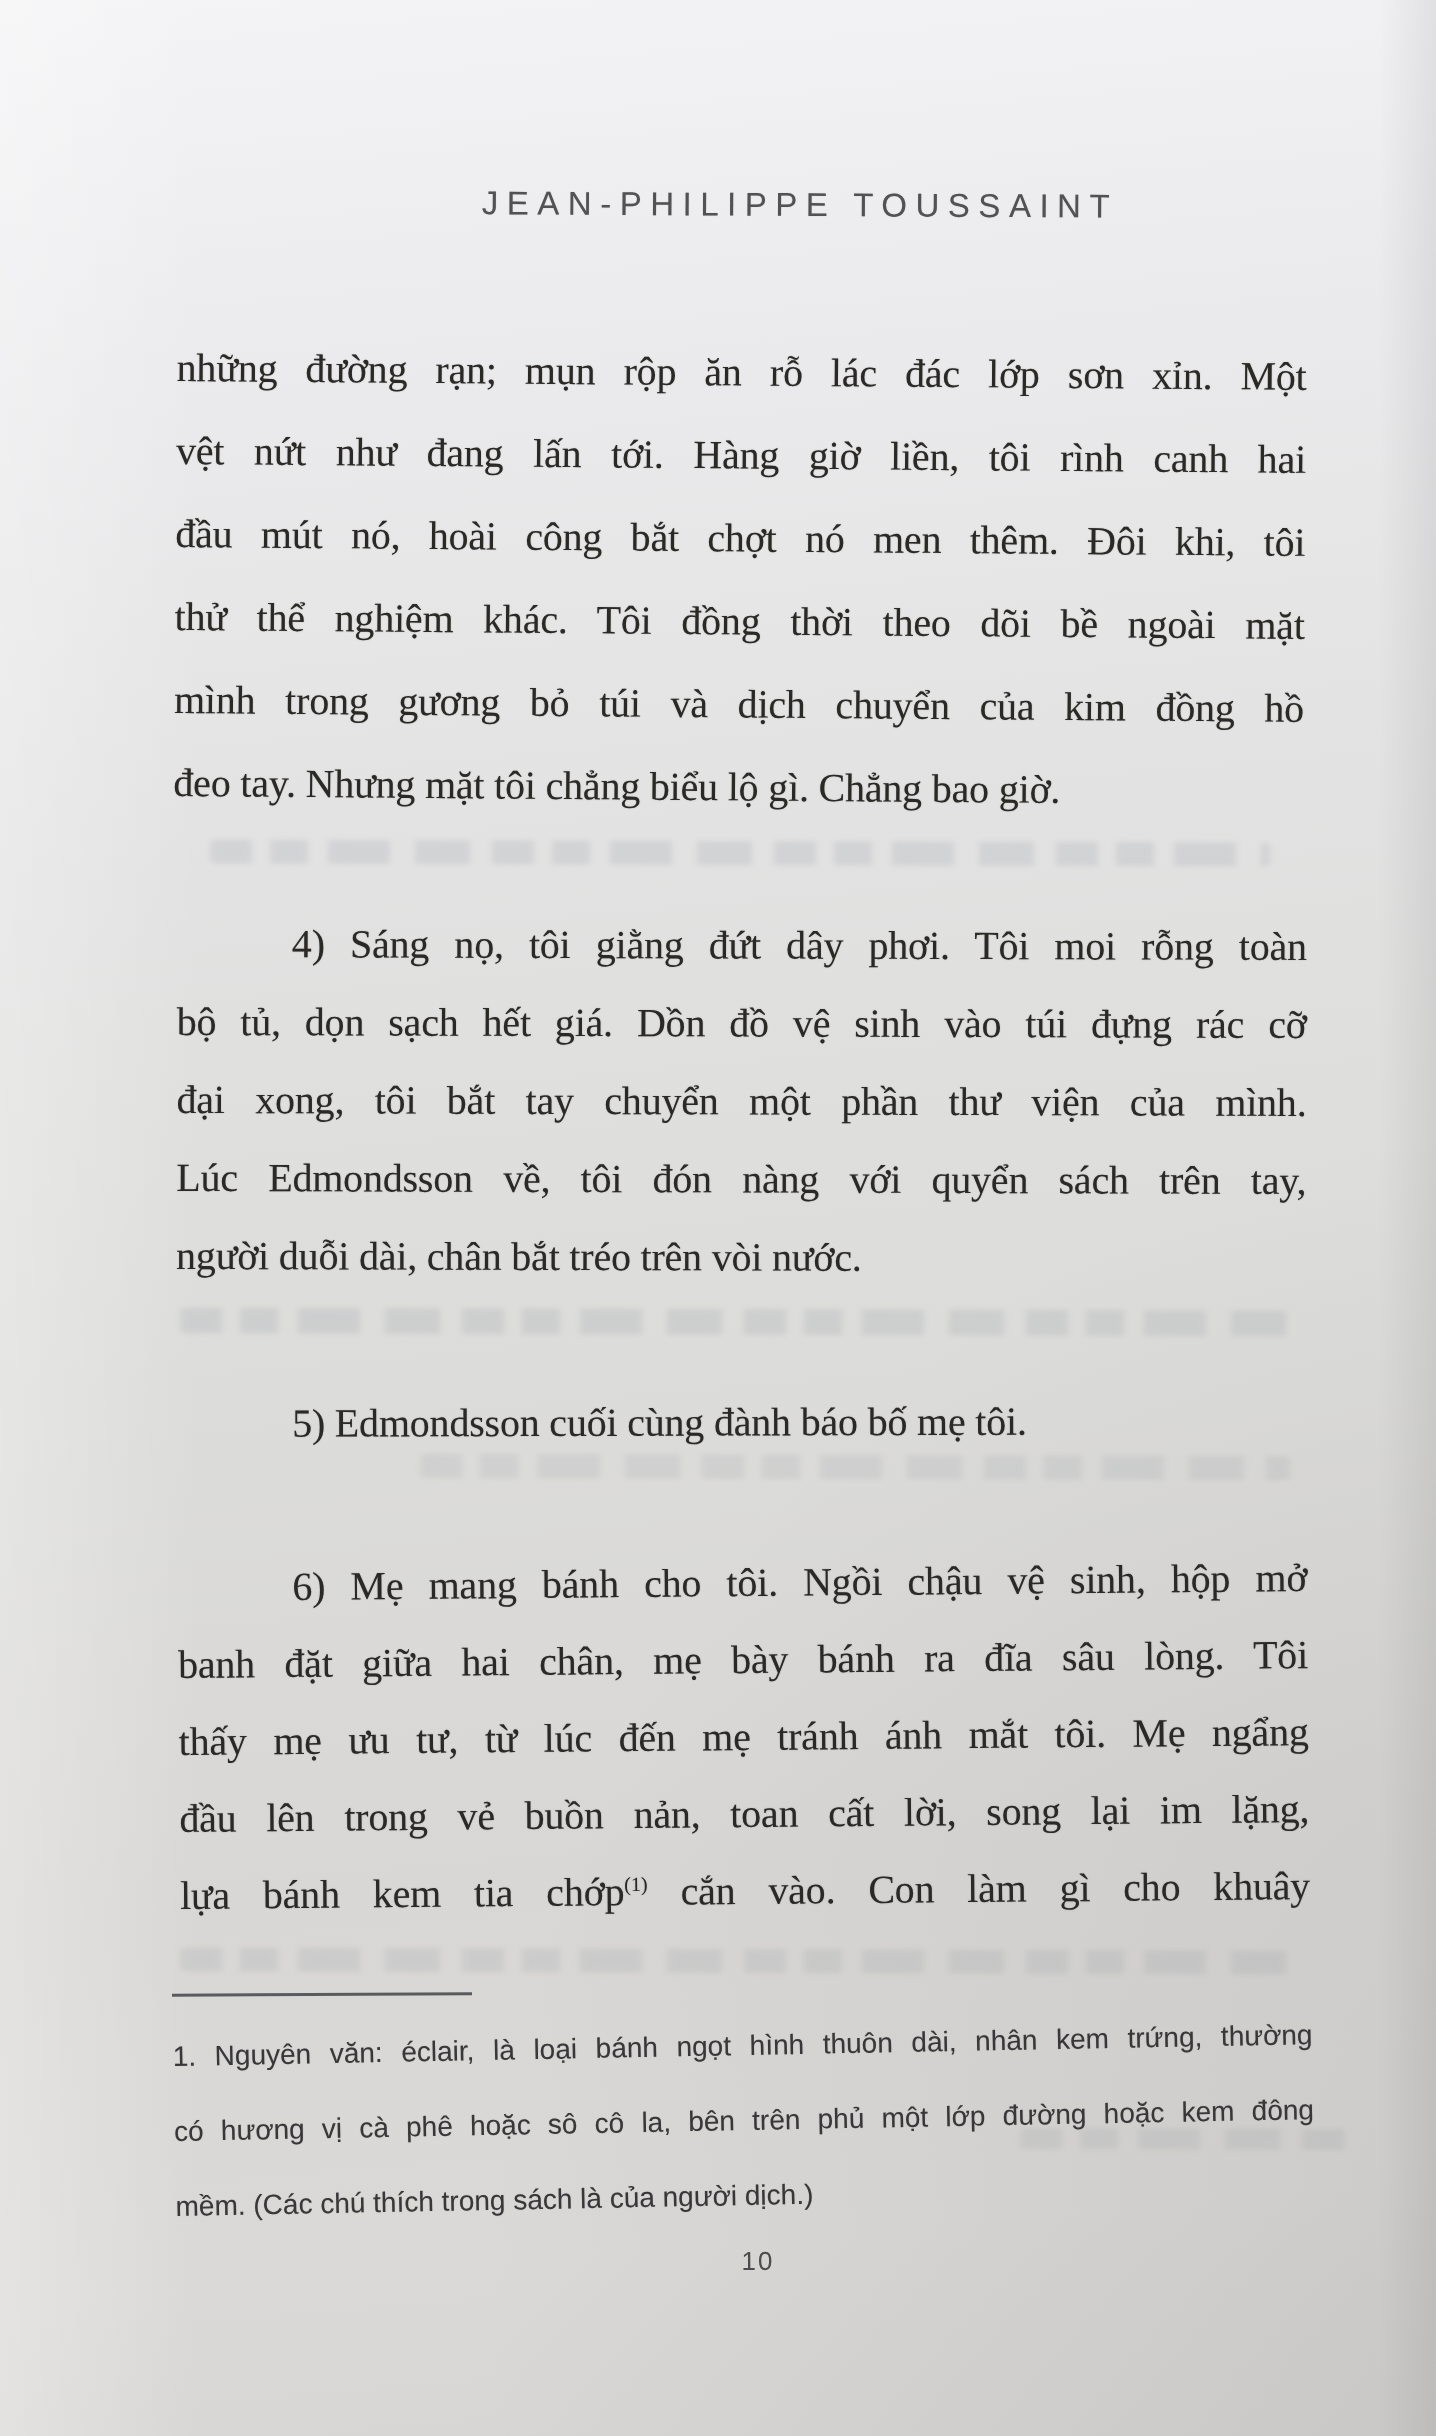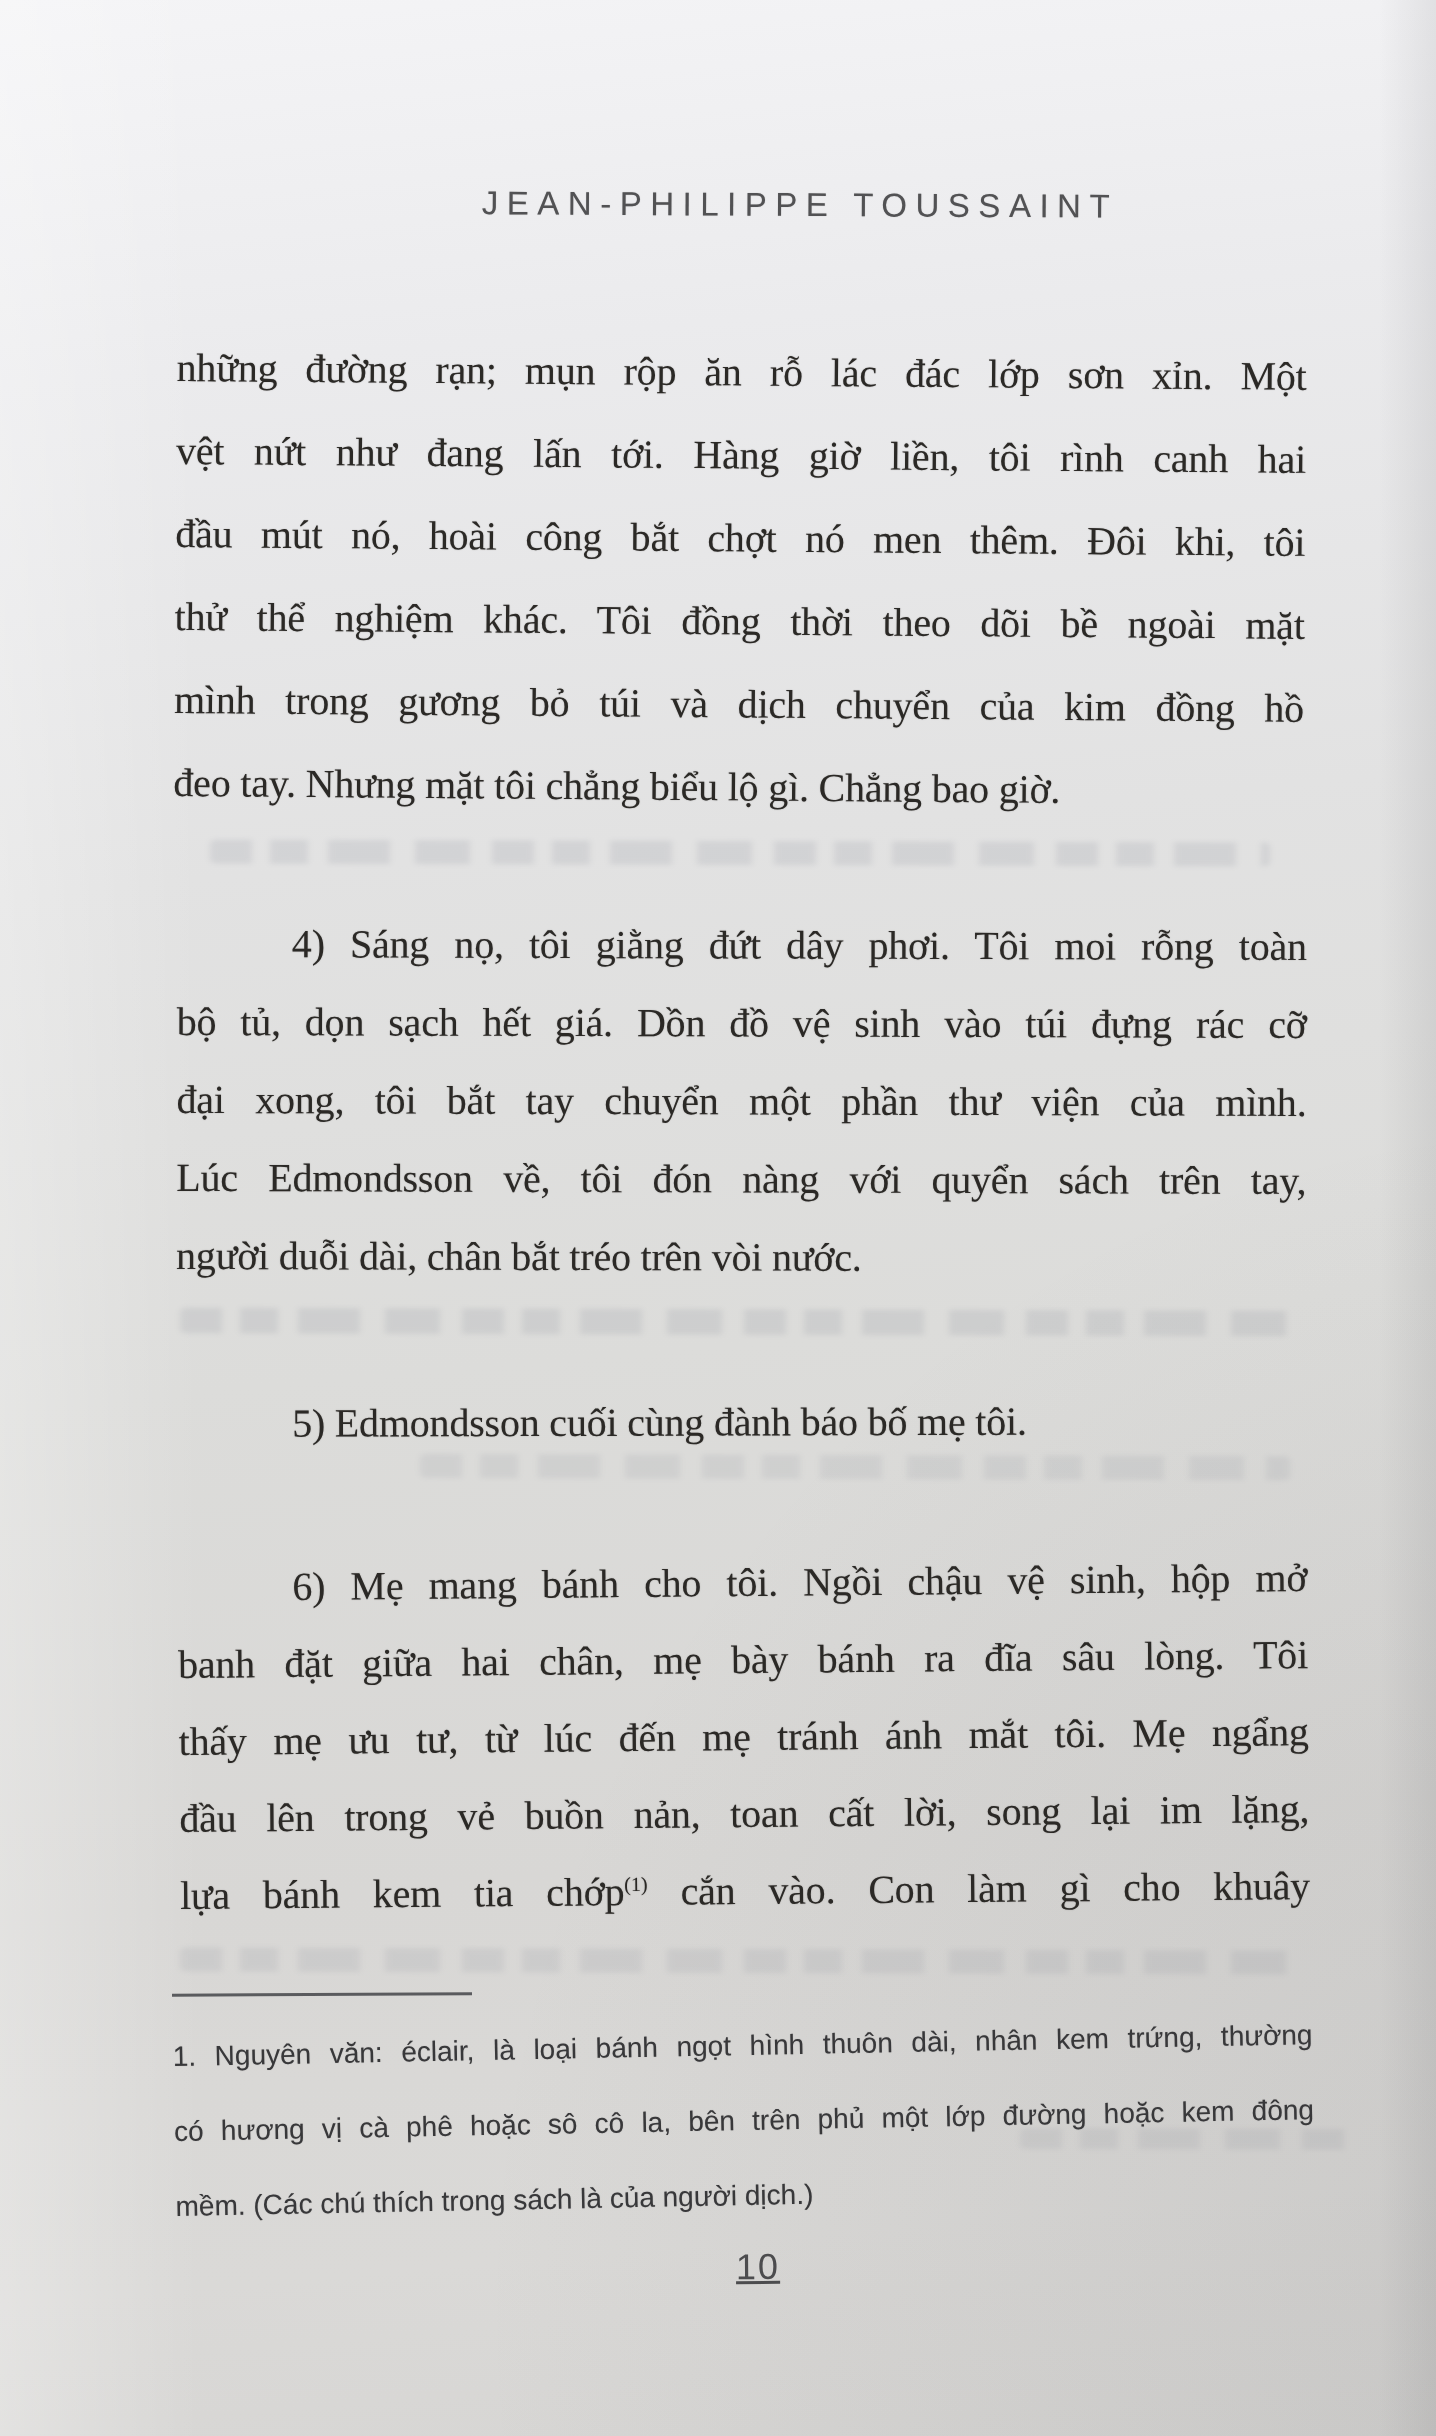--- a/index.html
+++ b/index.html
@@ -82,24 +82,23 @@
     transform: rotate(-1.1deg);
     text-shadow: 0 0 1px rgba(56,56,58,.3);
   }
   
   .page-number {
     position: absolute;
     top: 2246px;
     left: 758px;
     transform: translateX(-50%) rotate(-.4deg);
     font-family: "Liberation Sans", "DejaVu Sans", sans-serif;
-    font-size: 36px;
+    font-size: 26px;
     letter-spacing: 2px;
     color: #4c4c4e;
-    text-decoration: underline;
   }
   
   .bleed {
     position: absolute;
     color: #6e7382;
     background: repeating-linear-gradient(90deg,
       currentColor 0 42px,  transparent 42px 60px,
       currentColor 60px 98px, transparent 98px 118px,
       currentColor 118px 180px, transparent 180px 205px,
       currentColor 205px 260px, transparent 260px 282px);

